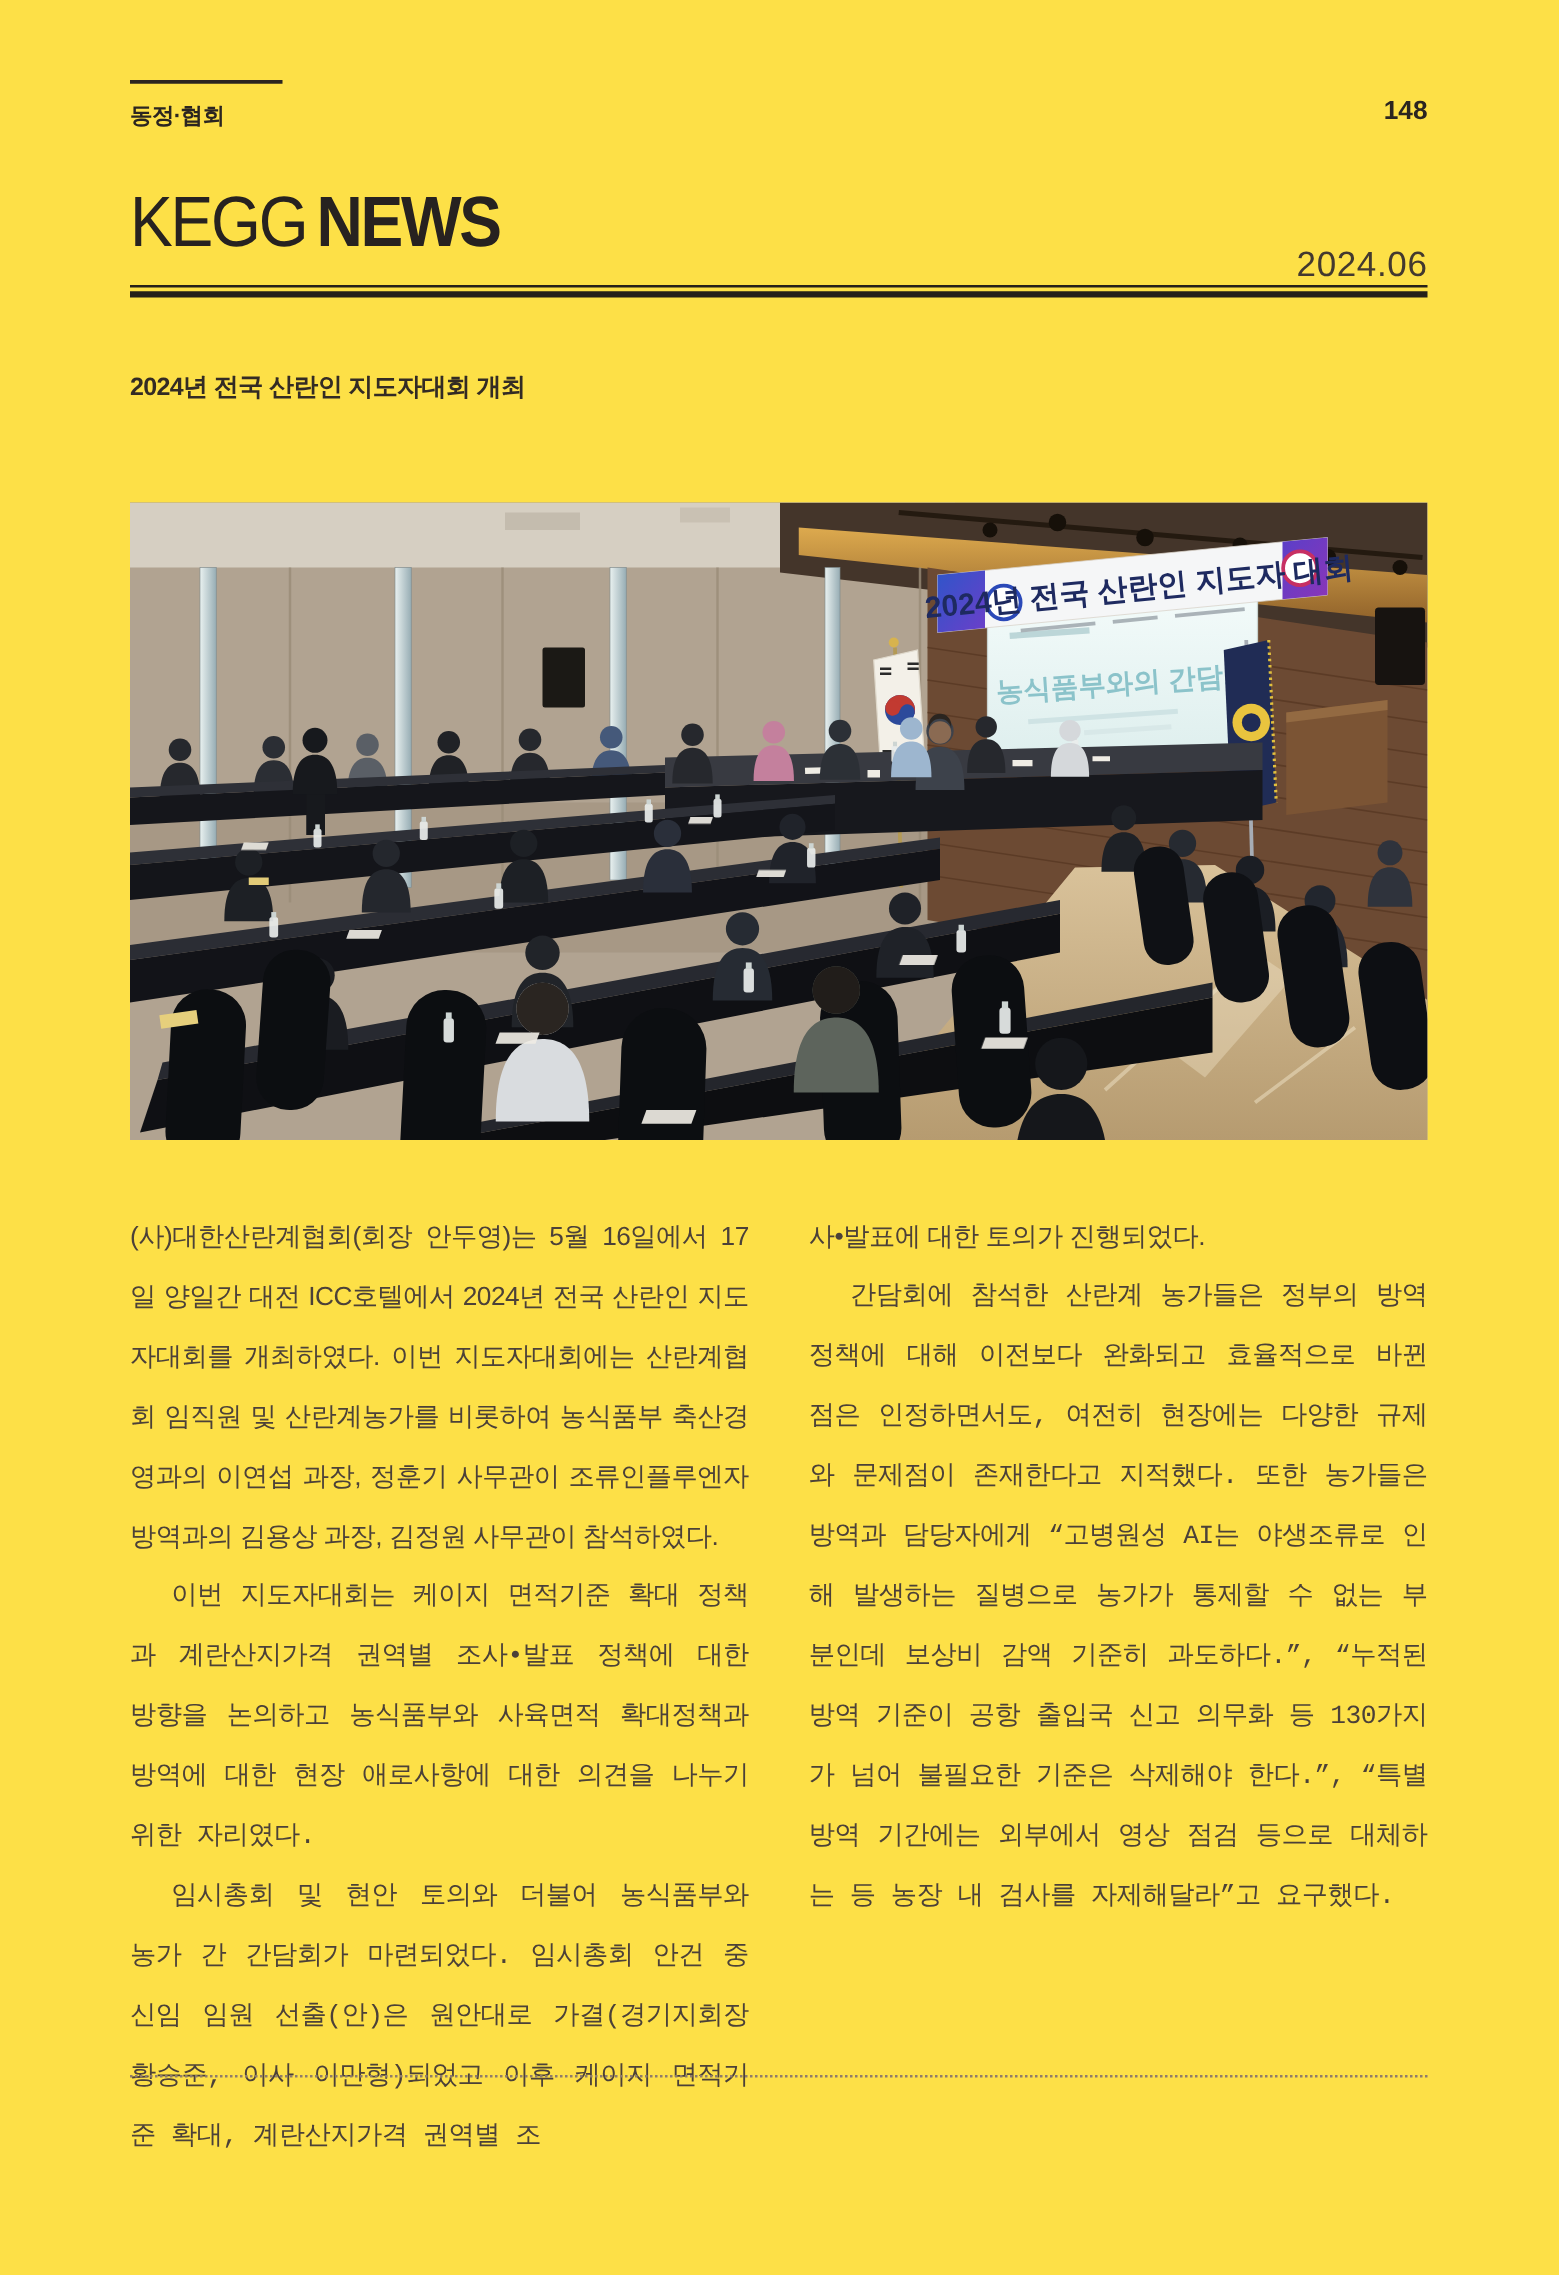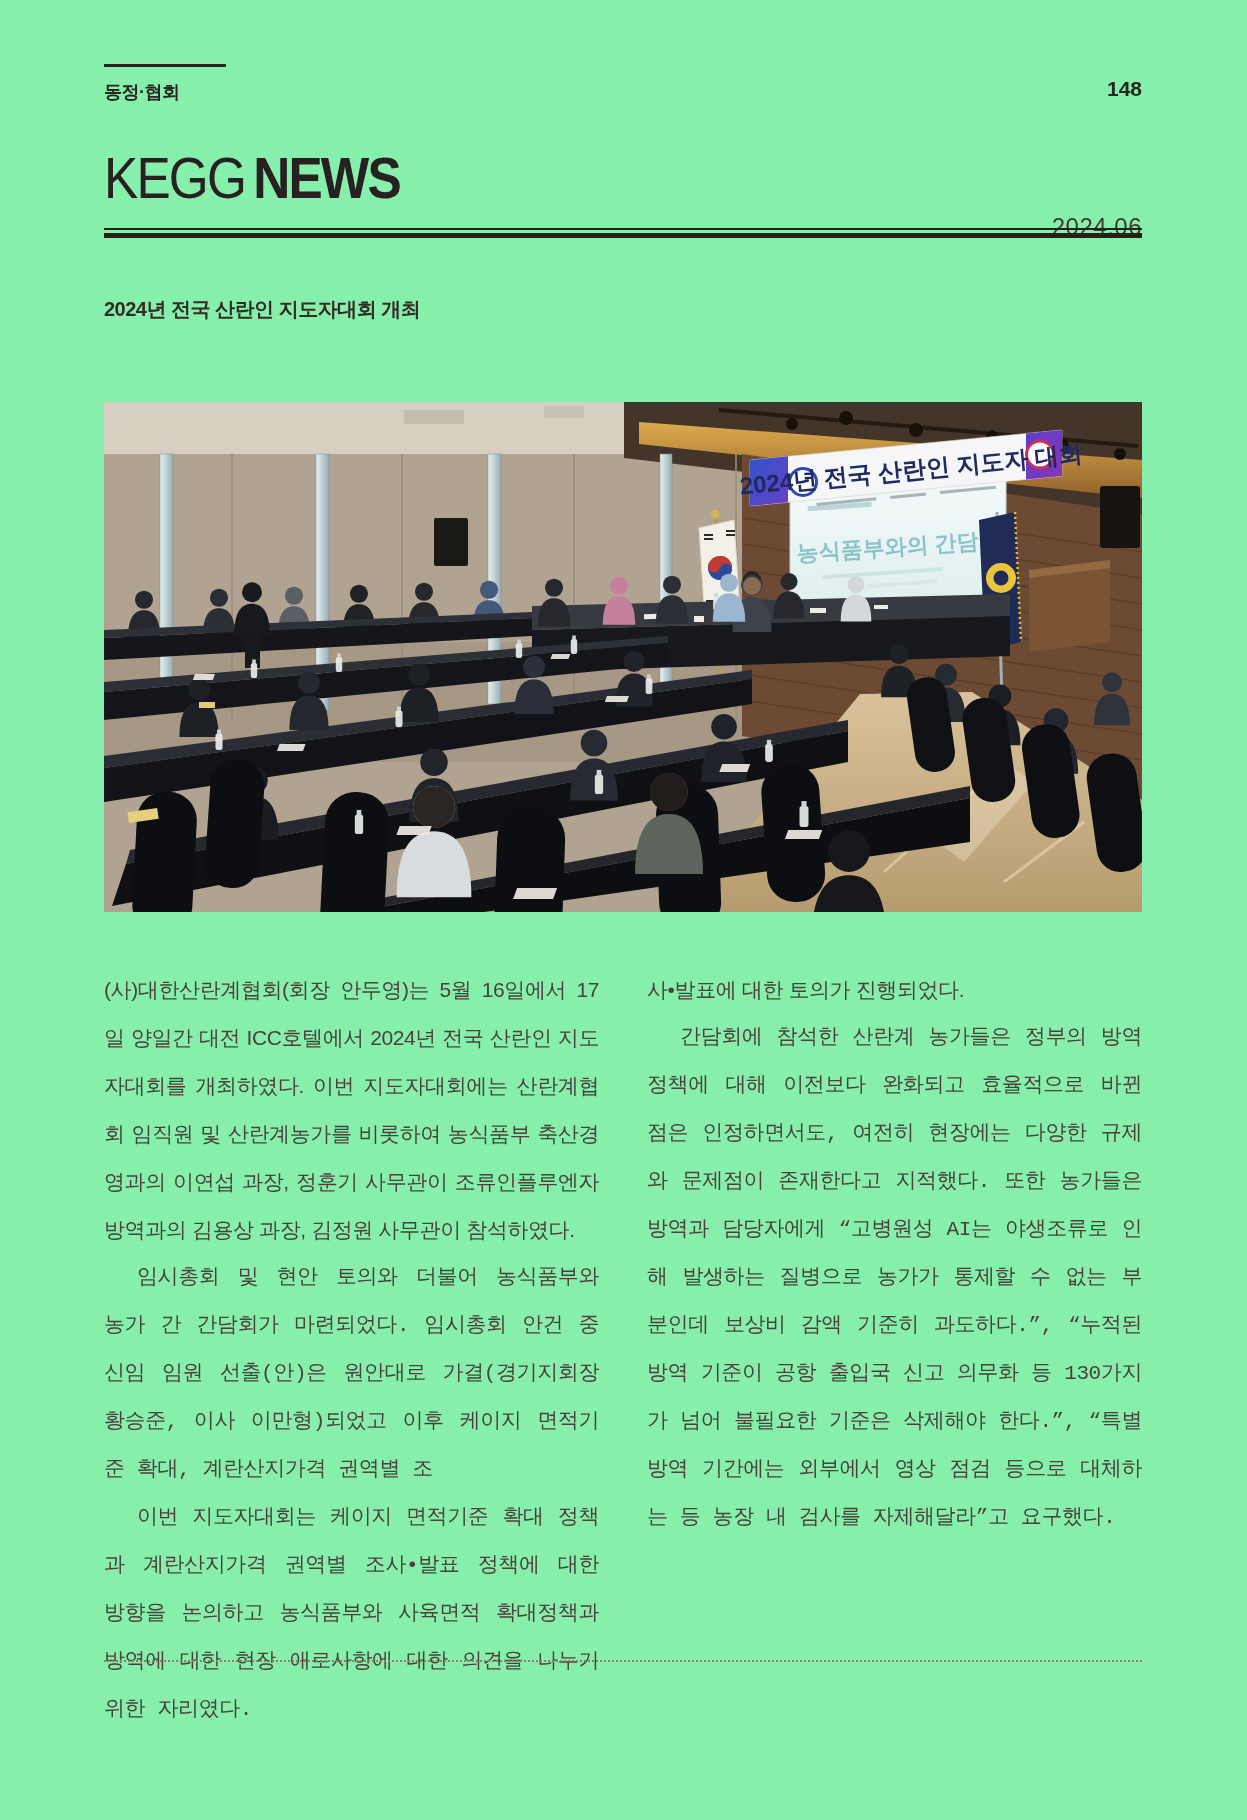--- a/index.html
+++ b/index.html
@@ -1,27 +1,27 @@
 <!DOCTYPE html>
 <html lang="ko"><head>
 <meta charset="utf-8">
 <style>
   html,body{margin:0;padding:0;}
   body{background:#fbead9;font-family:"Liberation Sans","DejaVu Sans",sans-serif;}
-  .page{position:relative;width:1247px;height:1820px;background:#86efac;overflow:hidden;}
+  .page{position:relative;width:1247px;height:1820px;background:#fde047;overflow:hidden;}
 
   .kicker-rule{position:absolute;left:104px;top:64px;width:122px;height:3px;background:#2b2520;}
   .kicker{position:absolute;left:104px;top:80px;font-size:18px;font-weight:700;color:#2b2520;letter-spacing:-0.5px;}
   .pageno{position:absolute;right:105px;top:77px;font-size:21px;font-weight:700;color:#2b2520;}
 
   .masthead{position:absolute;left:104px;top:150px;font-size:57px;line-height:1;color:#272220;
             transform:scaleX(0.9);transform-origin:left top;white-space:nowrap;letter-spacing:-2px;}
   .brand-light{font-weight:300;margin-right:9px;}
   .brand-bold{font-weight:800;}
-  .issue{position:absolute;right:105px;top:213px;font-size:24px;color:#43392f;letter-spacing:0.5px;}
+  .issue{position:absolute;right:105px;top:196px;font-size:28px;color:#43392f;letter-spacing:0.5px;}
   .double-rule{position:absolute;left:104px;top:228px;width:1038px;height:3px;
                border-top:2px solid #262019;border-bottom:5px solid #262019;}
 
   .title{position:absolute;left:104px;top:296px;margin:0;font-size:20px;font-weight:800;
          color:#332b24;letter-spacing:-0.5px;}
 
   .photo{position:absolute;left:104px;top:402px;width:1038px;height:510px;overflow:hidden;background:#b1a391;}
   .photo svg{display:block;}
 
   .columns{position:absolute;left:104px;top:966px;width:1038px;display:flex;gap:48px;}
@@ -309,22 +309,22 @@
       <g>
         <rect x="24" y="408" width="30" height="11" fill="#e6cf7c" transform="rotate(-8 39 413)"></rect>
         <rect x="95" y="300" width="16" height="6" fill="#e2cb78"></rect>
       </g>
     </svg>
   </div>
 
   <div class="columns">
     <div class="col">
       <p>(사)대한산란계협회(회장 안두영)는 5월 16일에서 17일 양일간 대전 ICC호텔에서 2024년 전국 산란인 지도자대회를 개최하였다. 이번 지도자대회에는 산란계협회 임직원 및 산란계농가를 비롯하여 농식품부 축산경영과의 이연섭 과장, 정훈기 사무관이 조류인플루엔자방역과의 김용상 과장, 김정원 사무관이 참석하였다.</p>
+      <p class="indent">이번 지도자대회는 케이지 면적기준 확대 정책과 계란산지가격 권역별 조사•발표 정책에 대한 방향을 논의하고 농식품부와 사육면적 확대정책과 방역에 대한 현장 애로사항에 대한 의견을 나누기 위한 자리였다.</p>
       <p class="indent">임시총회 및 현안 토의와 더불어 농식품부와 농가 간 간담회가 마련되었다. 임시총회 안건 중 신임 임원 선출(안)은 원안대로 가결(경기지회장 황승준, 이사 이만형)되었고 이후 케이지 면적기준 확대, 계란산지가격 권역별 조</p>
-      <p class="indent">이번 지도자대회는 케이지 면적기준 확대 정책과 계란산지가격 권역별 조사•발표 정책에 대한 방향을 논의하고 농식품부와 사육면적 확대정책과 방역에 대한 현장 애로사항에 대한 의견을 나누기 위한 자리였다.</p>
     </div>
     <div class="col">
       <p>사•발표에 대한 토의가 진행되었다.</p>
       <p class="indent">간담회에 참석한 산란계 농가들은 정부의 방역 정책에 대해 이전보다 완화되고 효율적으로 바뀐 점은 인정하면서도, 여전히 현장에는 다양한 규제와 문제점이 존재한다고 지적했다. 또한 농가들은 방역과 담당자에게 “고병원성 AI는 야생조류로 인해 발생하는 질병으로 농가가 통제할 수 없는 부분인데 보상비 감액 기준히 과도하다.”, “누적된 방역 기준이 공항 출입국 신고 의무화 등 130가지가 넘어 불필요한 기준은 삭제해야 한다.”, “특별방역 기간에는 외부에서 영상 점검 등으로 대체하는 등 농장 내 검사를 자제해달라”고 요구했다.</p>
     </div>
   </div>
 
   <div class="dotted-divider"></div>
 
 </div>

